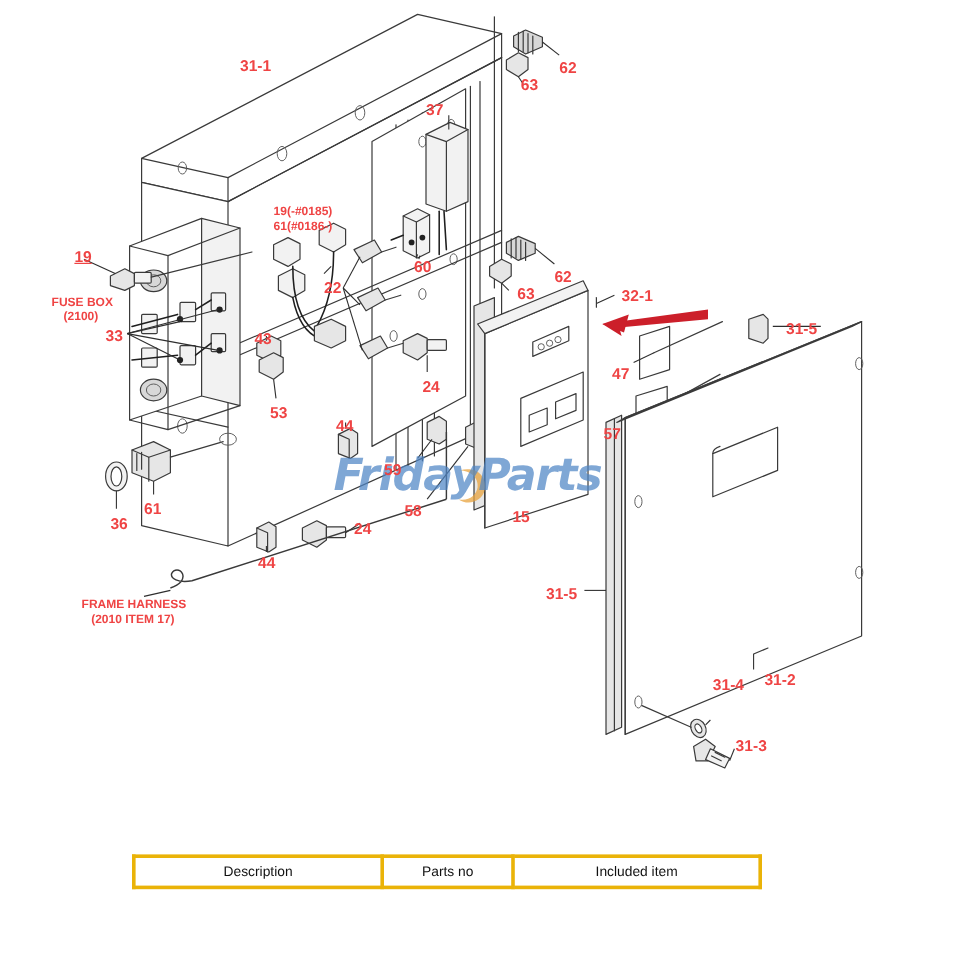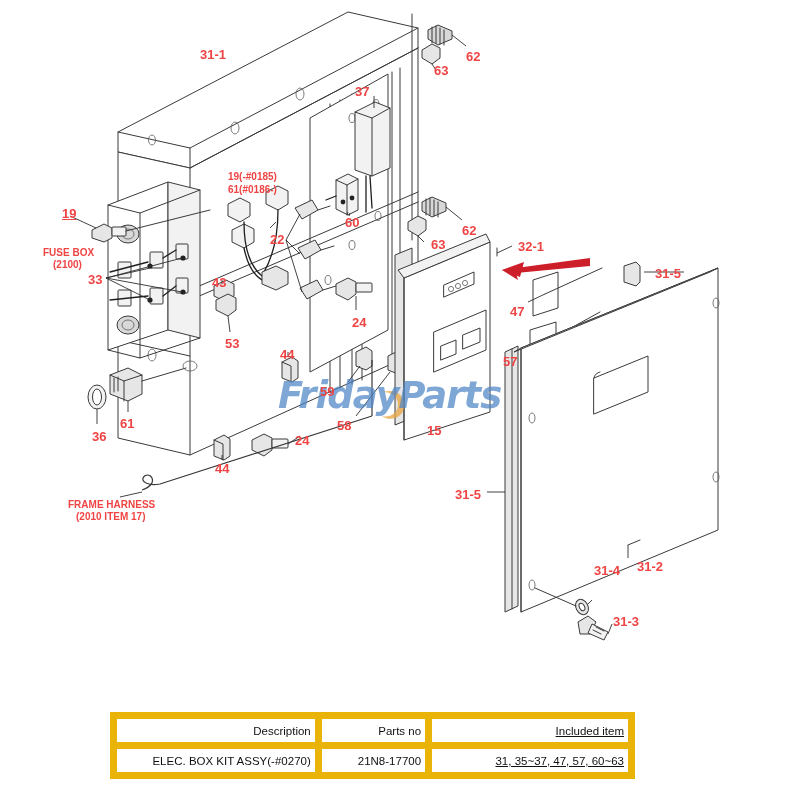--- a/index.html
+++ b/index.html
@@ -50,31 +50,31 @@
   
   #parts-table{
     position:absolute;
     left:110px;top:712px;
     width:525px;
     border-collapse:collapse;
     font-size:11.5px;
     color:#111;
   }
   #parts-table th,#parts-table td{
-    border:7px solid #eab308;
+    border:3px solid #eab308;
     padding:3px 4px;
-    text-align:right;
+    text-align:center;
     font-weight:normal;
     height:17px;
     font-family:"Liberation Sans", sans-serif;
   }
   #parts-table th{font-weight:normal;}
   .col-desc{width:210px;}
   .col-part{width:105px;}
-  .col-inc{width:210px;text-decoration:underline;}
+  .col-inc{width:210px;}
 </style>
 </head>
 <body>
 
 <div id="stage">
 
   <svg id="drawing" viewBox="0 0 800 800">
     <defs>
       <style>
         .ln{fill:none;stroke:#3a3a3a;stroke-width:1;stroke-linejoin:round;stroke-linecap:round;}
@@ -426,21 +426,16 @@
 
   <table id="parts-table">
     <thead>
       <tr>
         <th class="col-desc">Description</th>
         <th class="col-part">Parts no</th>
         <th class="col-inc">Included item</th>
       </tr>
     </thead>
     <tbody id="table-body">
-        <tr>
-          <td class="col-desc">ELEC. BOX KIT ASSY(-#0270)</td>
-          <td class="col-part">21N8-17700</td>
-          <td class="col-inc">31, 35~37, 47, 57, 60~63</td>
-        </tr>
       </tbody>
   </table>
 
 </div>
 
 </body></html>

